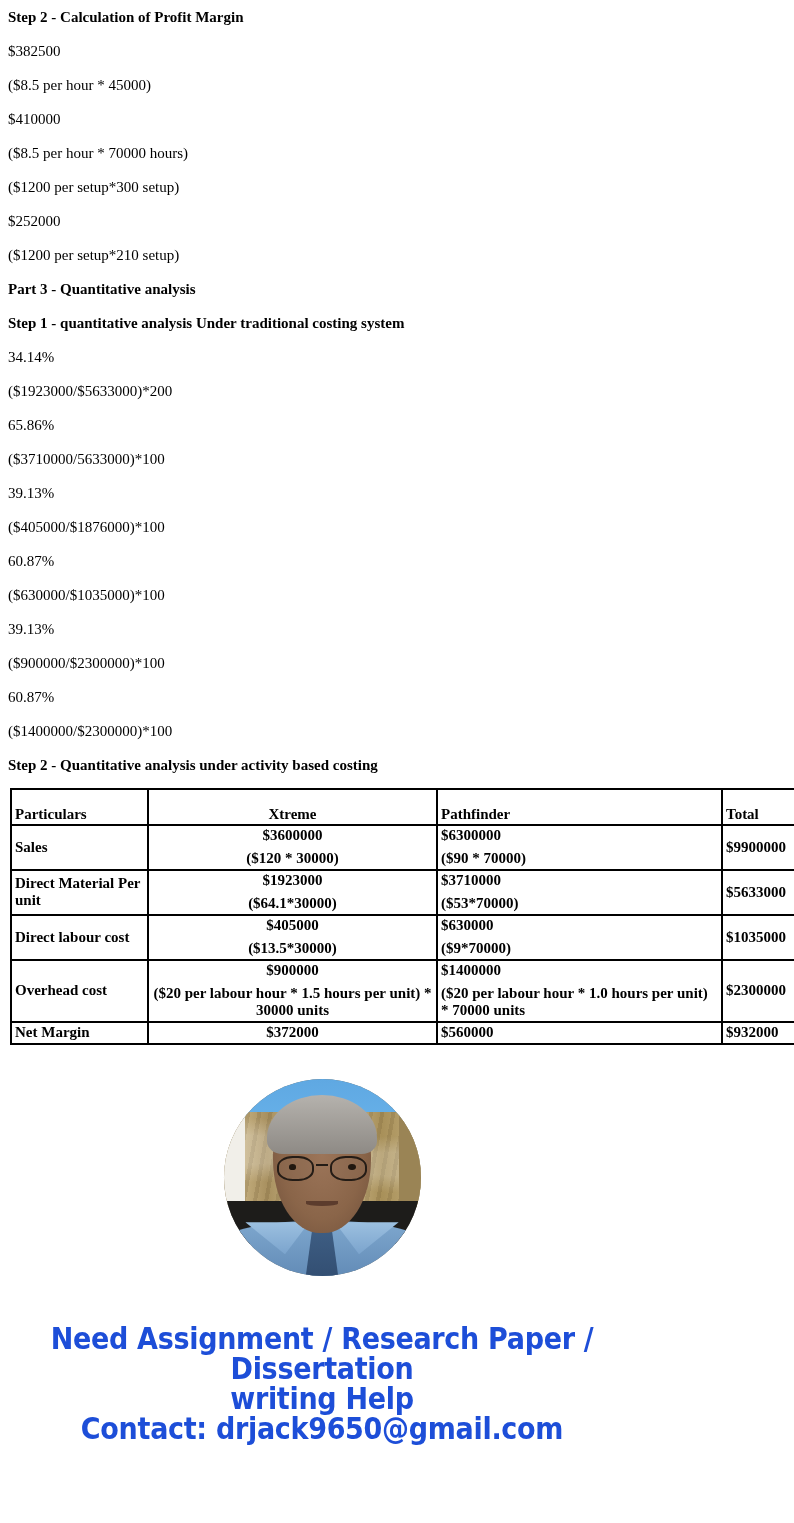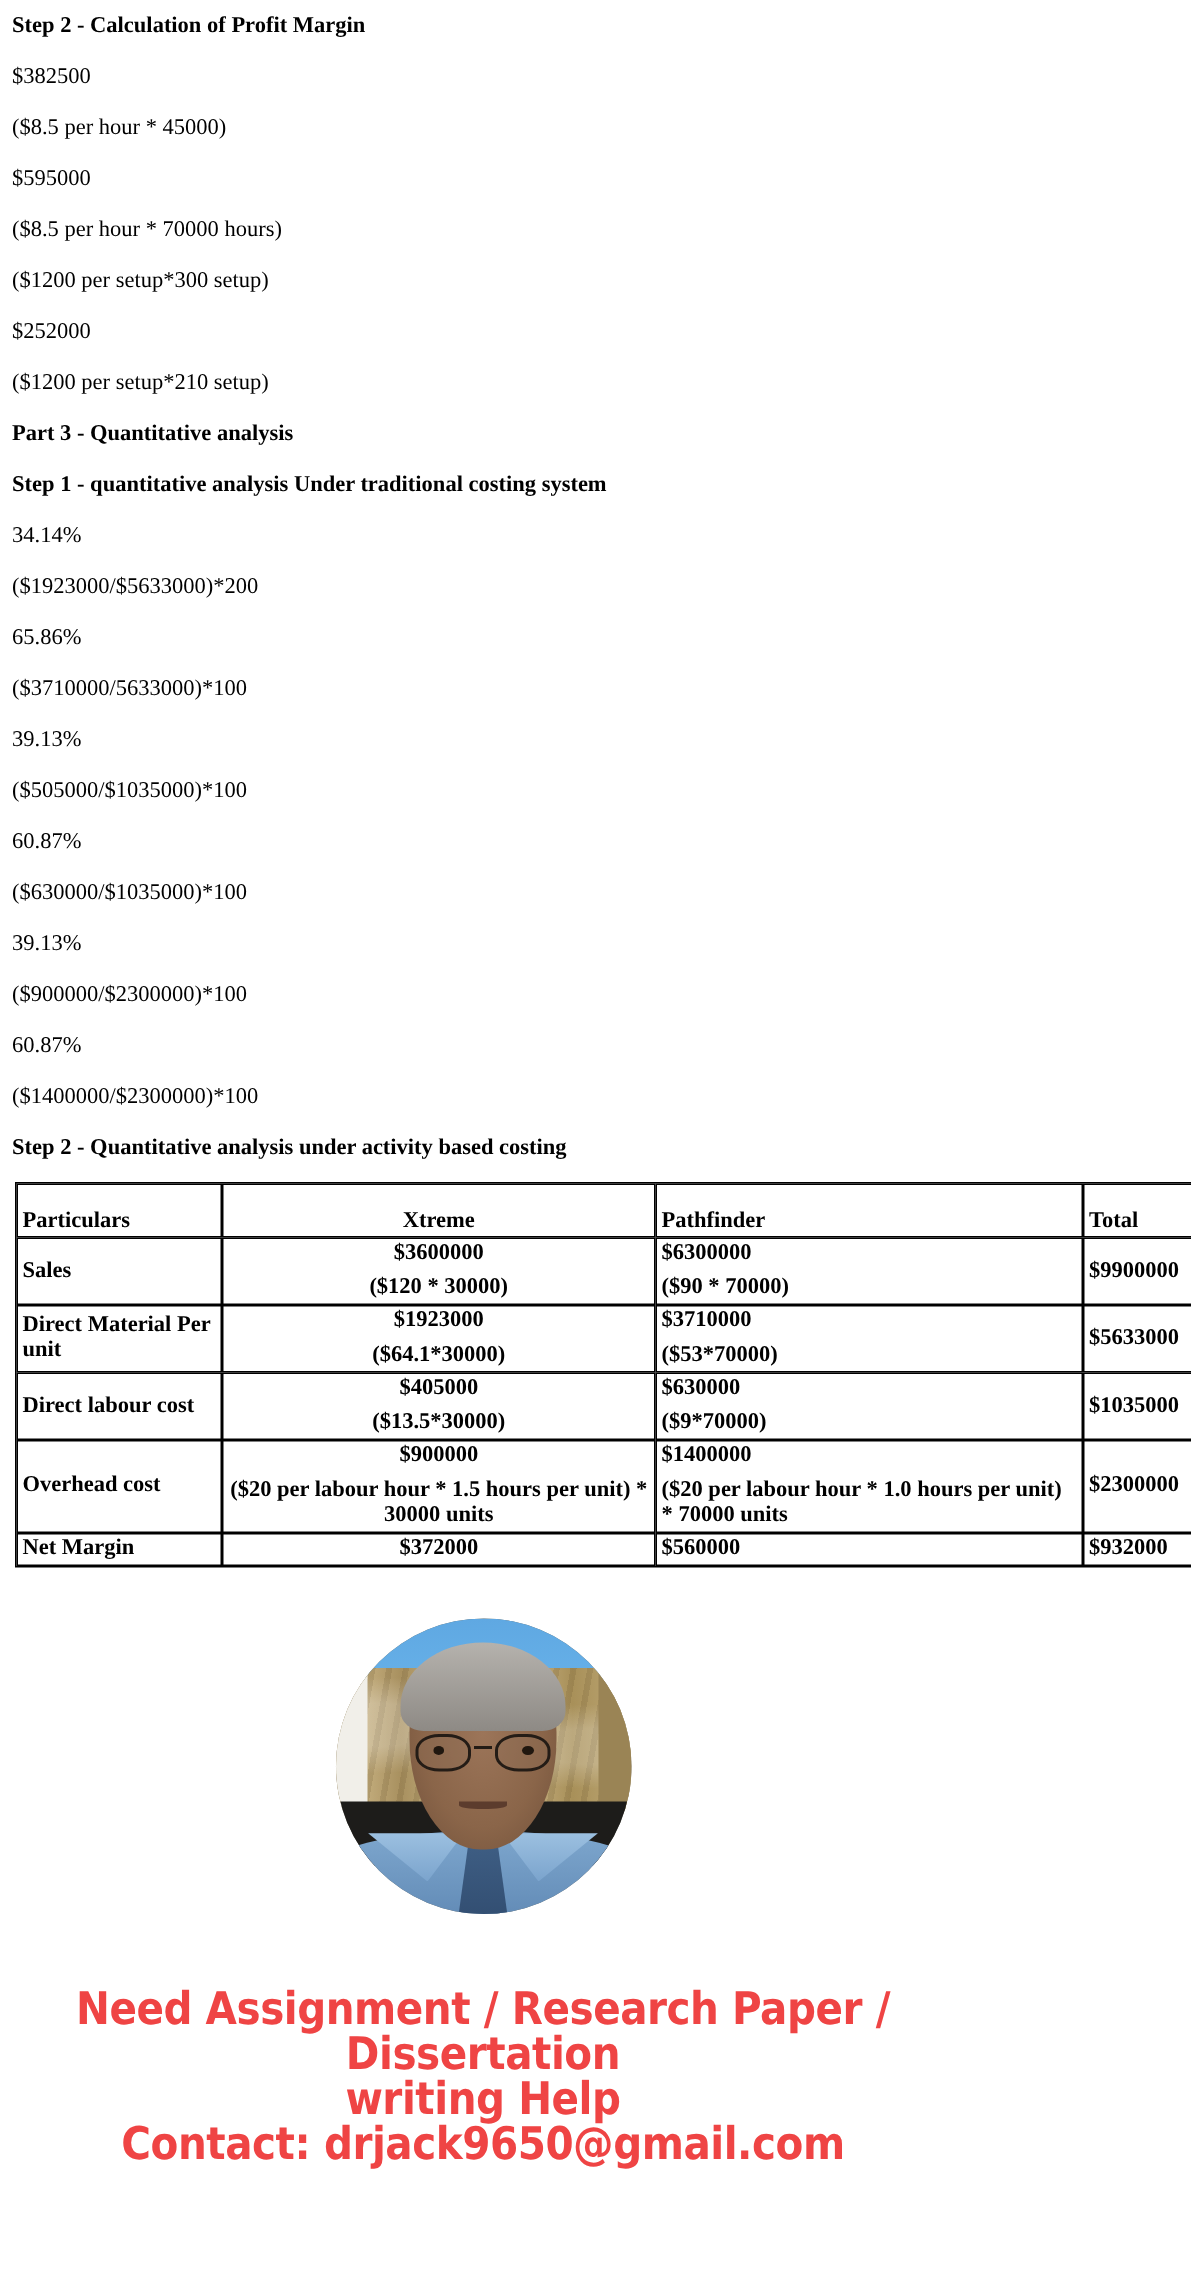--- a/index.html
+++ b/index.html
@@ -169,49 +169,49 @@
   }
   
   .promo {
     padding-top: 44px;
     text-align: center;
     font-family: "DejaVu Sans Condensed", "Liberation Sans Narrow", "Liberation Sans", sans-serif;
     font-weight: bold;
     font-size: 30px;
     line-height: 30px;
     letter-spacing: -0.3px;
-    color: #ef4444;
+    color: #1d4ed8;
   }
   .promo .l1 { display:block; }
   .promo .l2 { display:block; }
   .promo .l3 { display:block; }
 </style>
 </head>
 <body>
 
 <div class="page">
 
   <h3 class="heading">Step 2 - Calculation of Profit Margin</h3>
   <p class="line">$382500</p>
   <p class="line">($8.5 per hour * 45000)</p>
-  <p class="line">$595000</p>
+  <p class="line">$410000</p>
   <p class="line">($8.5 per hour * 70000 hours)</p>
   <p class="line">($1200 per setup*300 setup)</p>
   <p class="line">$252000</p>
   <p class="line">($1200 per setup*210 setup)</p>
 
   <h3 class="heading">Part 3 - Quantitative analysis</h3>
 
   <h3 class="heading">Step 1 - quantitative analysis Under traditional costing system</h3>
   <p class="line">34.14%</p>
   <p class="line">($1923000/$5633000)*200</p>
   <p class="line">65.86%</p>
   <p class="line">($3710000/5633000)*100</p>
   <p class="line">39.13%</p>
-  <p class="line">($505000/$1035000)*100</p>
+  <p class="line">($405000/$1876000)*100</p>
   <p class="line">60.87%</p>
   <p class="line">($630000/$1035000)*100</p>
   <p class="line">39.13%</p>
   <p class="line">($900000/$2300000)*100</p>
   <p class="line">60.87%</p>
   <p class="line">($1400000/$2300000)*100</p>
 
   <h3 class="heading">Step 2 - Quantitative analysis under activity based costing</h3>
 
   <div class="tbl-wrap">

